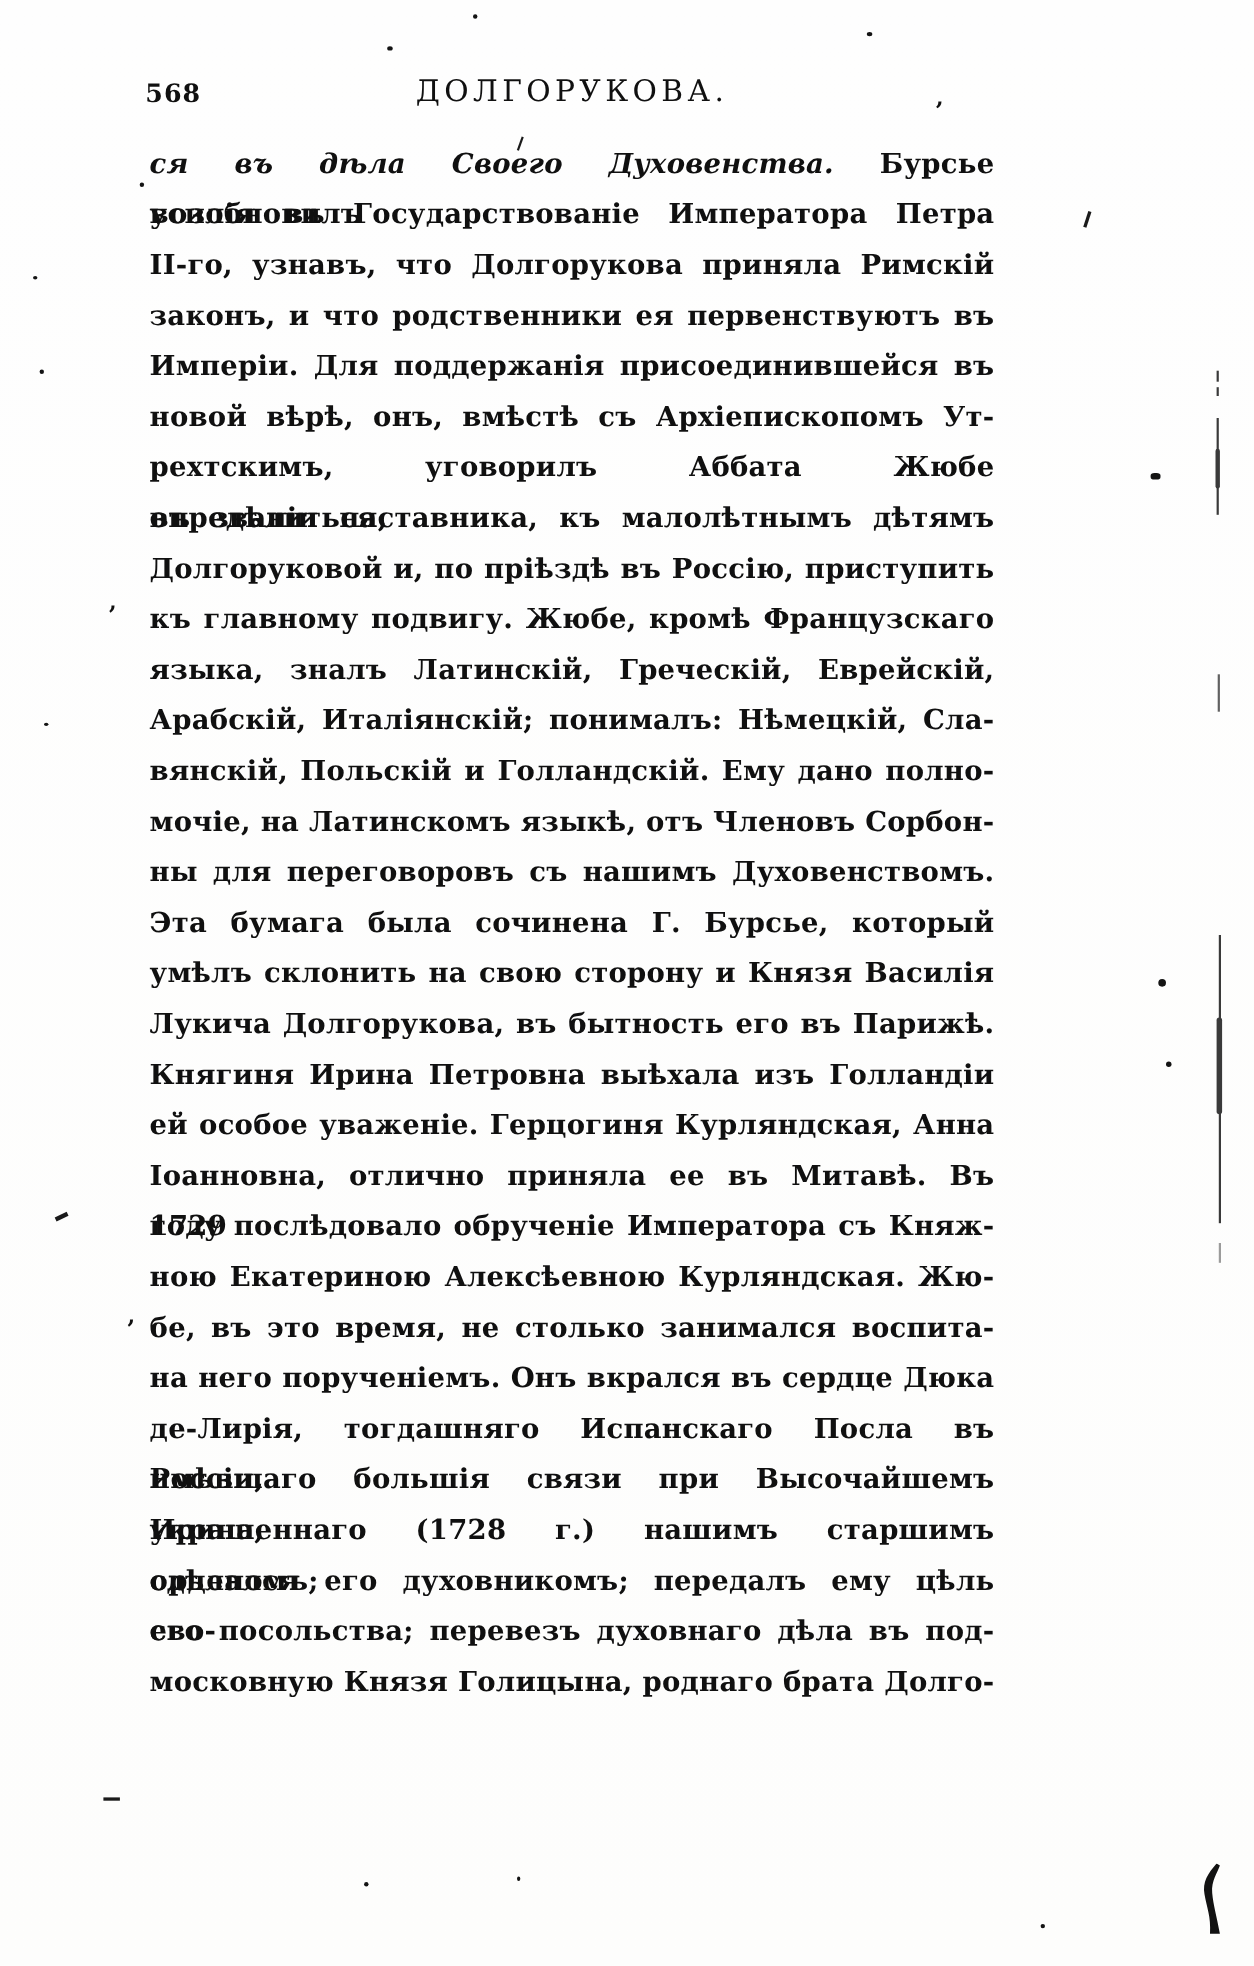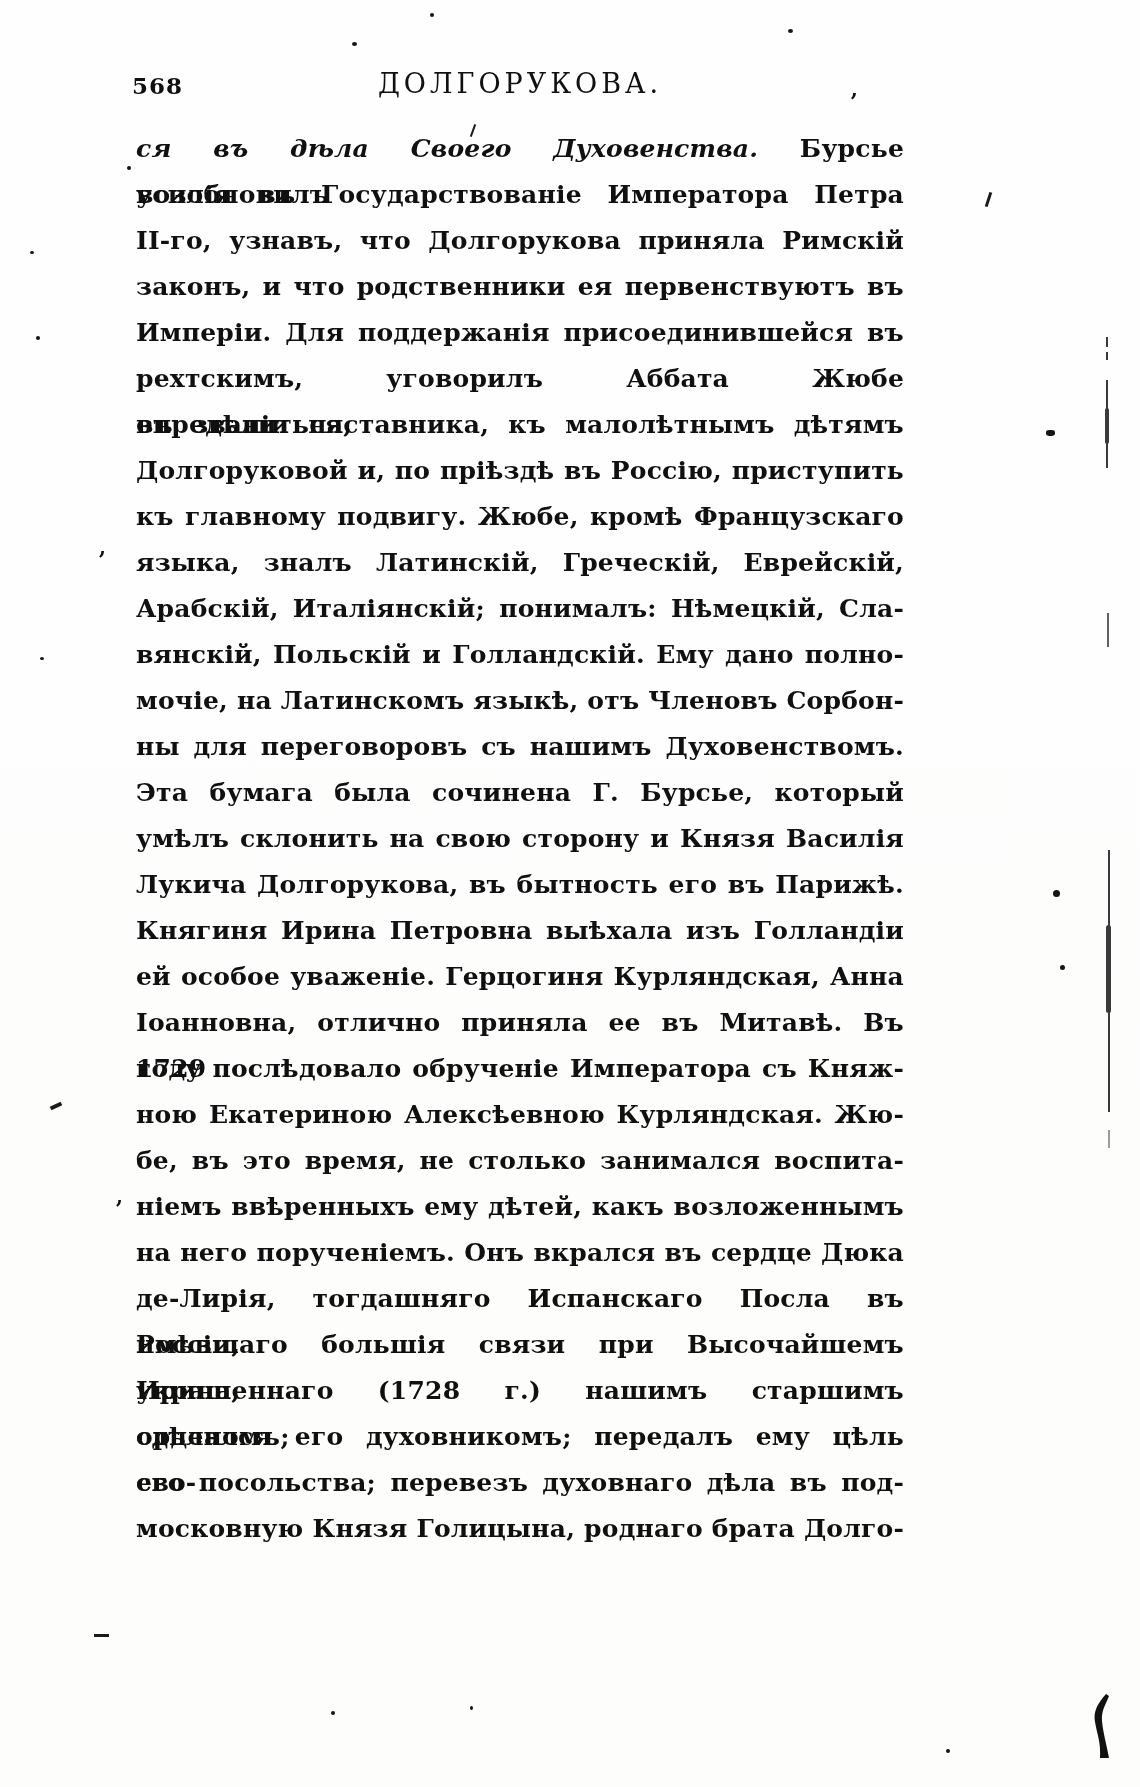--- a/index.html
+++ b/index.html
@@ -40,39 +40,39 @@
 
   <div class="pagenum">568</div>
   <div class="running-title">ДОЛГОРУКОВА.</div>
 
   <div class="textblock">
     <div class="line"><span class="it">ся въ дѣла Своего Духовенства.</span> <span>Бурсье возобновилъ</span></div>
     <div class="line">усилія въ Государствованіе Императора Петра</div>
     <div class="line">ІІ-го, узнавъ, что Долгорукова приняла Римскій</div>
     <div class="line">законъ, и что родственники ея первенствуютъ въ</div>
     <div class="line">Имперіи. Для поддержанія присоединившейся въ</div>
+    <div class="line">новой вѣрѣ, онъ, вмѣстѣ съ Архіепископомъ Ут-</div>
     <div class="line">рехтскимъ, уговорилъ Аббата Жюбе опредѣлиться,</div>
     <div class="line">въ званіи наставника, къ малолѣтнымъ дѣтямъ</div>
     <div class="line">Долгоруковой и, по пріѣздѣ въ Россію, приступить</div>
     <div class="line">къ главному подвигу. Жюбе, кромѣ Французскаго</div>
     <div class="line">языка, зналъ Латинскій, Греческій, Еврейскій,</div>
     <div class="line">Арабскій, Италіянскій; понималъ: Нѣмецкій, Сла-</div>
     <div class="line">вянскій, Польскій и Голландскій. Ему дано полно-</div>
     <div class="line">мочіе, на Латинскомъ языкѣ, отъ Членовъ Сорбон-</div>
     <div class="line">ны для переговоровъ съ нашимъ Духовенствомъ.</div>
     <div class="line">Эта бумага была сочинена Г. Бурсье, который</div>
     <div class="line">умѣлъ склонить на свою сторону и Князя Василія</div>
     <div class="line">Лукича Долгорукова, въ бытность его въ Парижѣ.</div>
     <div class="line">Княгиня Ирина Петровна выѣхала изъ Голландіи</div>
     <div class="line">ей особое уваженіе. Герцогиня Курляндская, Анна</div>
     <div class="line">Іоанновна, отлично приняла ее въ Митавѣ. Въ 1729</div>
     <div class="line">году послѣдовало обрученіе Императора съ Княж-</div>
     <div class="line">ною Екатериною Алексѣевною Курляндская. Жю-</div>
     <div class="line">бе, въ это время, не столько занимался воспита-</div>
-    <div class="line">ніемъ ввѣренныхъ ему дѣтей, какъ возложеннымъ</div>
     <div class="line">на него порученіемъ. Онъ вкрался въ сердце Дюка</div>
     <div class="line">де-Лирія, тогдашняго Испанскаго Посла въ Россіи,</div>
     <div class="line">имѣвшаго большія связи при Высочайшемъ Ирина,</div>
     <div class="line">украшеннаго (1728 г.) нашимъ старшимъ орденомъ;</div>
     <div class="line">сдѣлался его духовникомъ; передалъ ему цѣль сво-</div>
     <div class="line">его посольства; перевезъ духовнаго дѣла въ под-</div>
     <div class="line">московную Князя Голицына, роднаго брата Долго-</div>
   </div>
 
   <div class="speck" style="left:127px;top:166px;width:4px;height:4px;"></div>

